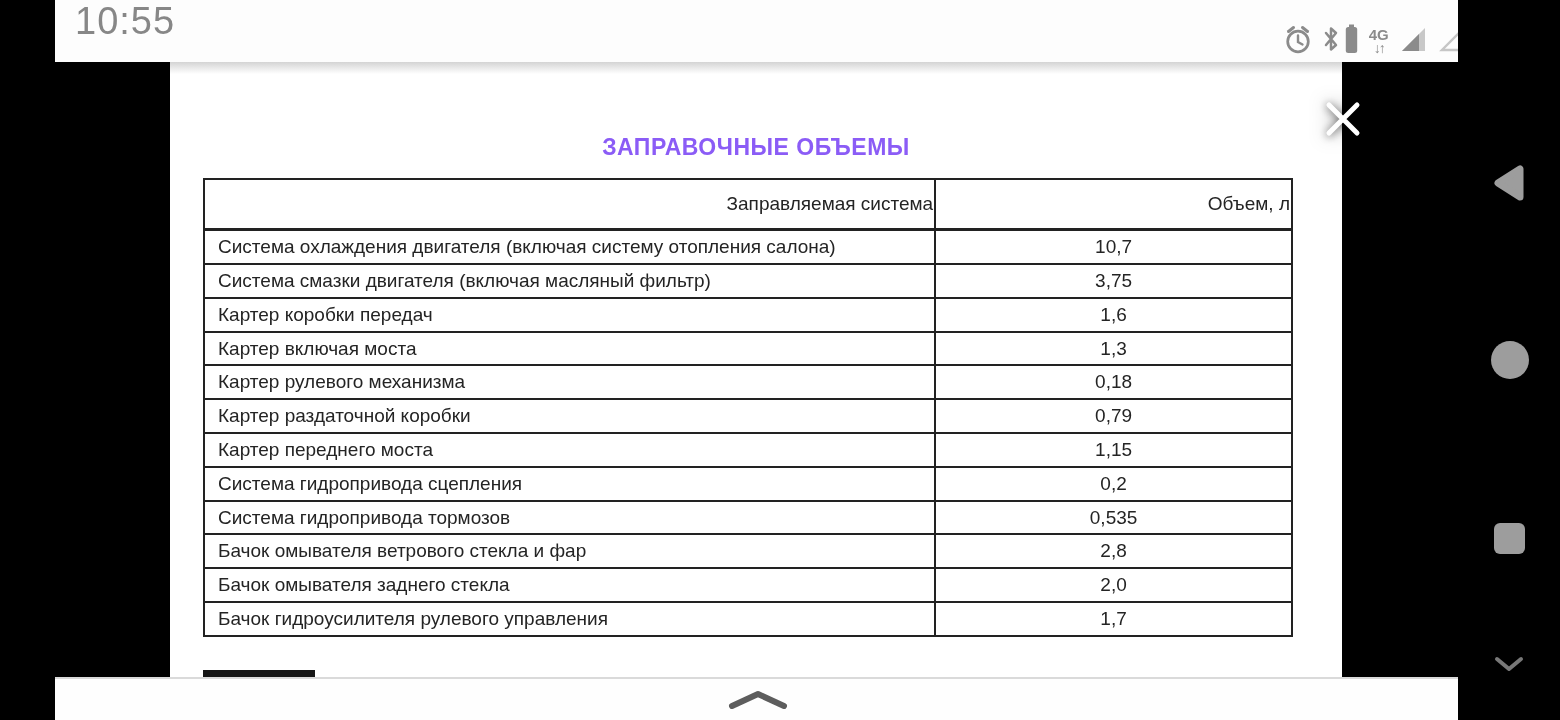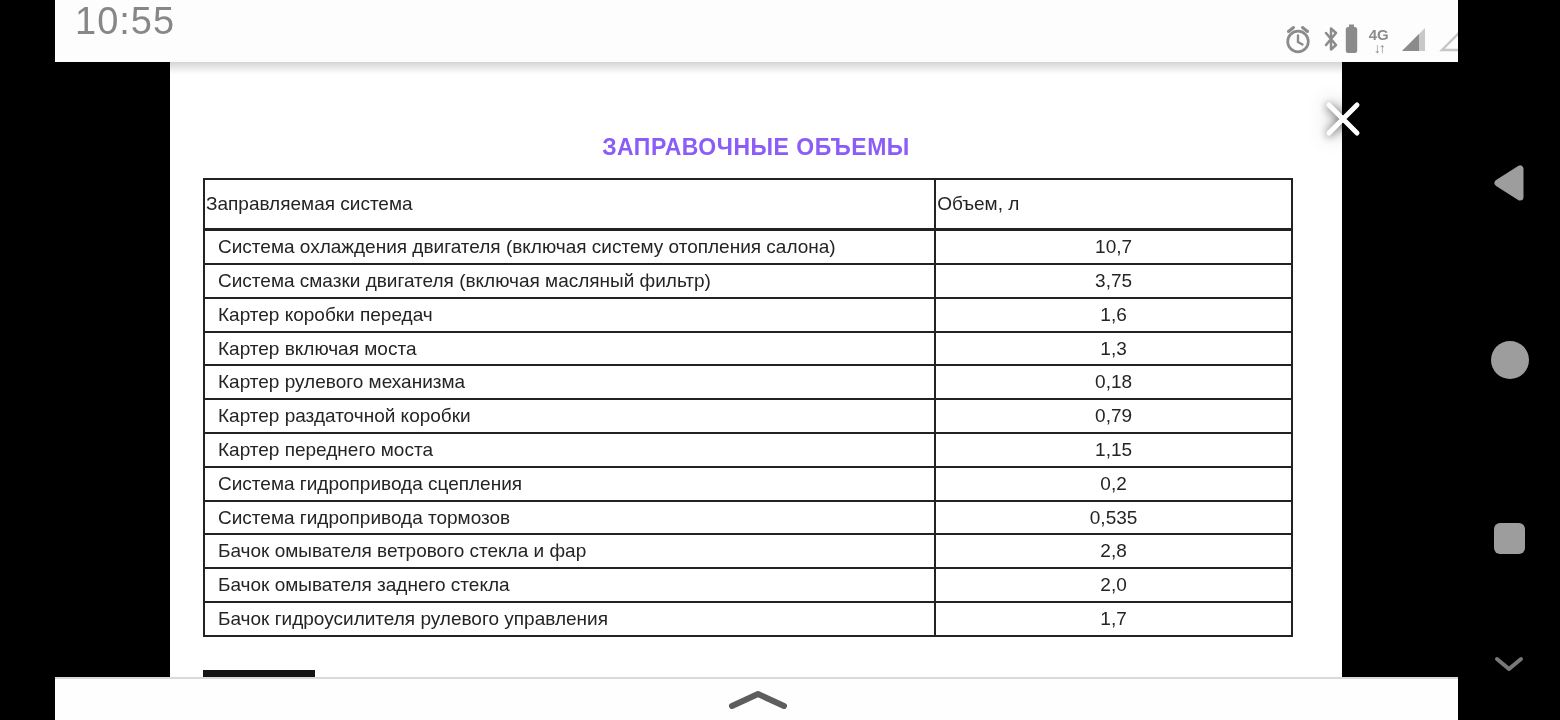--- a/index.html
+++ b/index.html
@@ -21,21 +21,21 @@
   .viewer{position:absolute;left:55px;top:62px;width:1403px;height:615px;background:#000;}
   .page{position:absolute;left:115px;top:0;width:1172px;height:615px;background:#fff;}
   .page::before{content:"";position:absolute;left:0;top:0;width:100%;height:12px;
                 background:linear-gradient(#d4d4d4,rgba(255,255,255,0));}
   .title{position:absolute;left:0;top:72px;width:100%;text-align:center;
          font-size:23px;font-weight:bold;color:#8b5cf6;letter-spacing:.5px;}
   table.vol{position:absolute;left:33px;top:116px;width:1090px;height:459px;
             border-collapse:collapse;table-layout:fixed;}
   table.vol th,table.vol td{border:2px solid #222;color:#242424;font-size:19px;
             font-weight:normal;vertical-align:middle;overflow:hidden;white-space:nowrap;}
-  table.vol th{height:46px;text-align:left;border-bottom-width:3px;}
+  table.vol th{height:46px;text-align:right;border-bottom-width:3px;}
   td.c1{text-align:left;padding-left:13px;}
   td.c2{text-align:center;}
   .partialbox{position:absolute;left:33px;top:608px;width:112px;height:7px;background:#151515;}
   .closebtn{position:absolute;left:1266px;top:35px;width:44px;height:44px;cursor:pointer;}
   .closebtn svg{filter:drop-shadow(0 1px 4px rgba(0,0,0,.55)) drop-shadow(0 0 9px rgba(0,0,0,.3));}
 
   
   .bottombar{position:absolute;left:55px;top:677px;width:1403px;height:43px;background:#fefefe;
              border-top:2px solid #dadada;box-sizing:border-box;}
   .chevup{position:absolute;left:673px;top:11px;}

